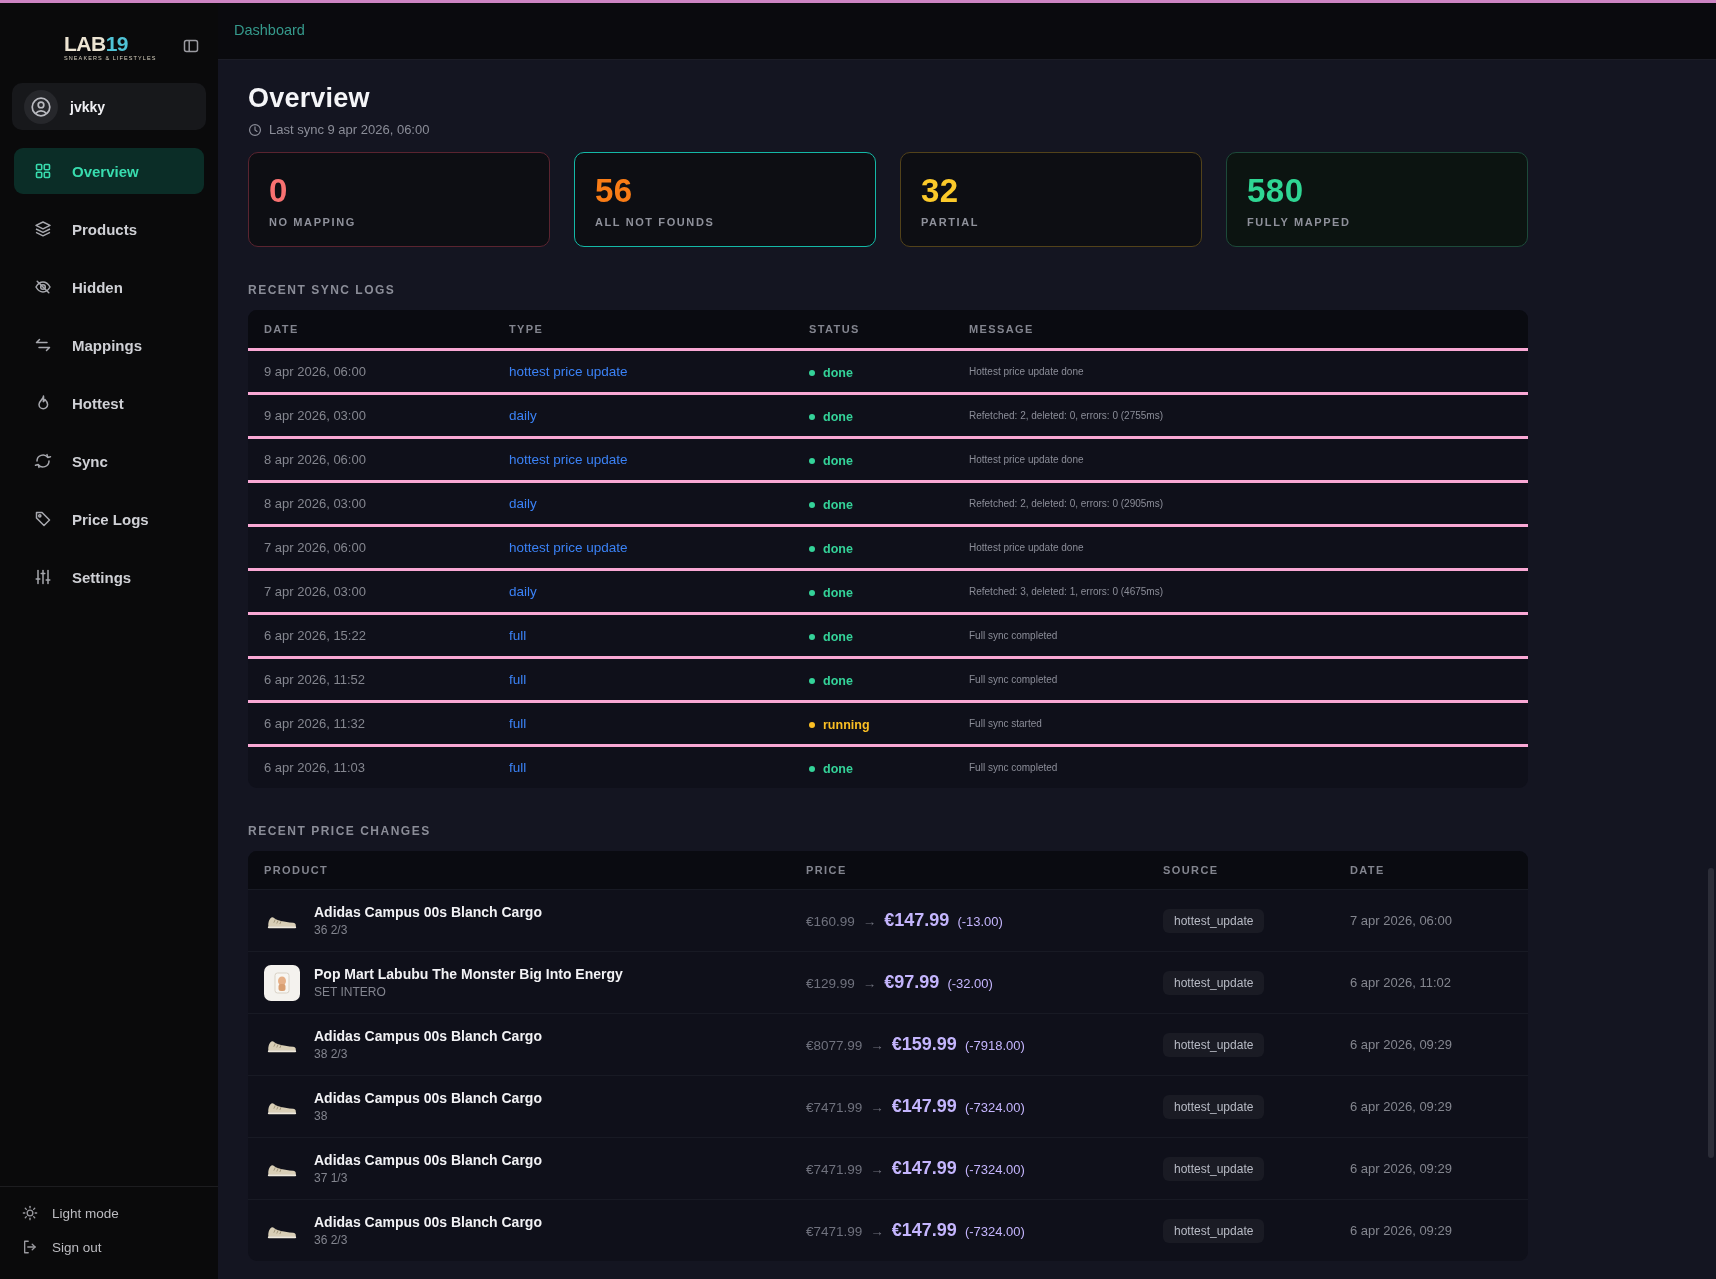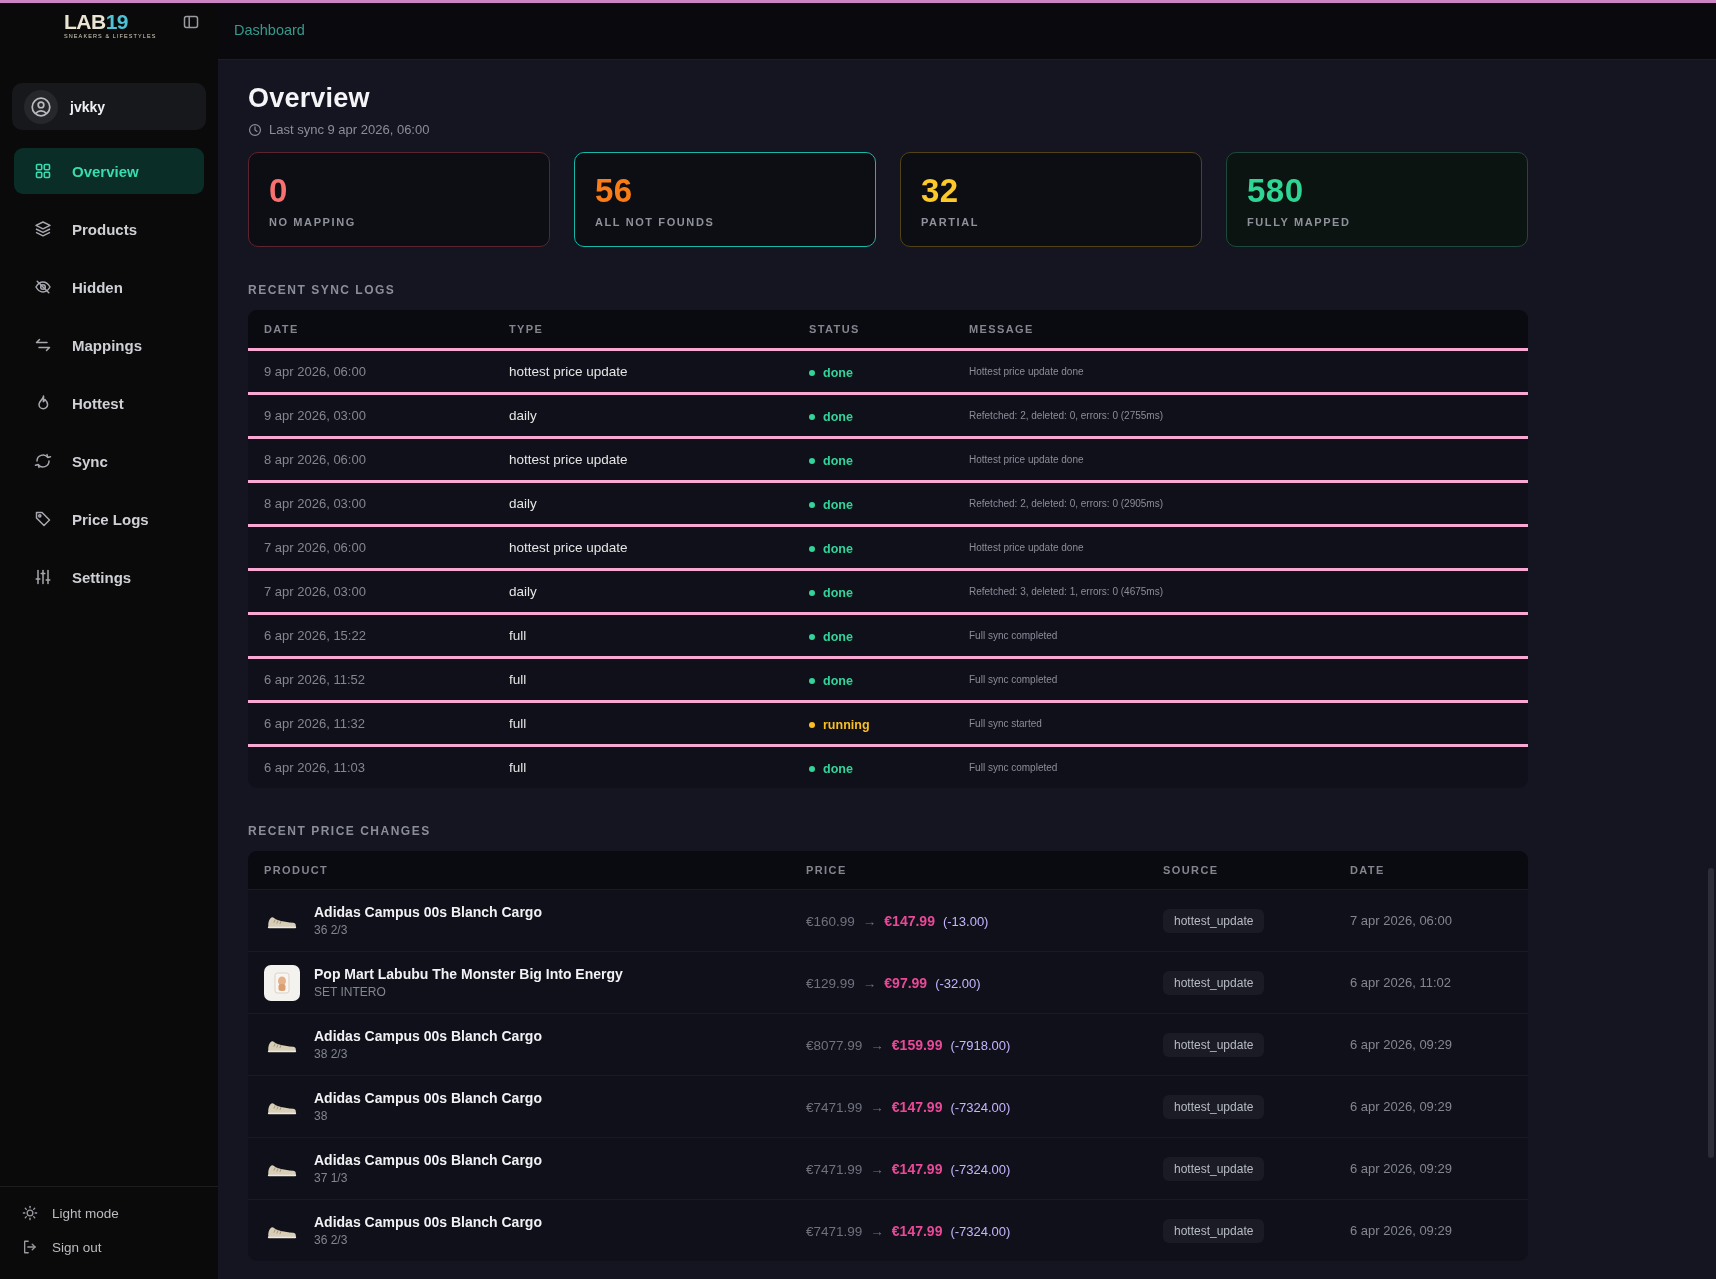--- a/index.html
+++ b/index.html
@@ -2,21 +2,21 @@
 <html><head>
 <meta charset="utf-8">
 <style>
   * { margin:0; padding:0; box-sizing:border-box; }
   html,body { width:1716px; height:1279px; overflow:hidden; background:#141521;
     font-family:"Liberation Sans","DejaVu Sans",sans-serif; color:#e6e7ec; }
   .topline { position:fixed; top:0; left:0; width:100%; height:3px; background:#cd84c3; z-index:50; }
 
   
   .sidebar { position:fixed; top:3px; left:0; width:218px; height:1276px; background:#0a0a0b; display:flex; flex-direction:column; z-index:10; }
-  .side-head { height:58px; display:flex; align-items:flex-start; justify-content:space-between; padding:8px 14px 0 64px; }
+  .side-head { height:58px; display:flex; align-items:flex-end; justify-content:space-between; padding:8px 14px 0 64px; }
   .logo { display:flex; flex-direction:column; line-height:1; cursor:default; }
   .logo-row { font-weight:bold; font-size:21px; letter-spacing:-0.5px; }
   .logo-main { color:#ece4d2; }
   .logo-accent { color:#4fc3d6; }
   .logo-sub { font-size:5.5px; letter-spacing:1.1px; color:#d9d2c0; margin-top:2px; white-space:nowrap; }
   .collapse-btn { width:26px; height:26px; display:flex; align-items:center; justify-content:center; color:#9a9aa0; cursor:pointer; border-radius:6px; }
   .user-card { margin:22px 12px 18px 12px; background:#17181b; border-radius:10px; height:47px; display:flex; align-items:center; gap:12px; padding:16px 12px; cursor:pointer; }
   .avatar { width:34px; height:34px; border-radius:50%; background:#26272b; display:flex; align-items:center; justify-content:center; color:#b9bac0; }
   .user-name { font-size:14px; font-weight:bold; color:#f0f0f3; }
   .nav { padding:0 14px; display:flex; flex-direction:column; gap:12px; }
@@ -49,37 +49,37 @@
   .section-label { margin-top:36px; font-size:12px; letter-spacing:1.5px; color:#8b8d98; font-weight:600; }
   .tbl { margin-top:13px; width:1280px; background:#0f101a; border-radius:9px; overflow:hidden; }
   .trow { display:grid; align-items:center; }
   .sync-grid  { grid-template-columns:245px 300px 160px 1fr; }
   .price-grid { grid-template-columns:542px 357px 187px 1fr; }
   .thead { background:#0a0b11; height:38px; }
   .thead > div { font-size:11px; letter-spacing:1.4px; color:#83858f; font-weight:600; }
   .trow > div { padding-left:16px; }
   .sync-row { height:44px; border-top:3px solid #f9a8d4; }
   .cell-date { color:#84868f; font-size:13px; }
-  .cell-type { color:#e5e5e5; font-size:13.5px; }
+  .cell-type { color:#3b82f6; font-size:13.5px; }
   .cell-msg  { color:#8b8d98; font-size:10px; }
   .status { font-size:12.5px; font-weight:600; }
   .status::before { content:""; display:inline-block; width:6px; height:6px; border-radius:50%; background:currentColor; margin-right:8px; vertical-align:1px; }
   [data-status="done"]    { color:#34d399; }
   [data-status="running"] { color:#fbbf24; }
 
   .price-row { height:62px; border-top:1px solid #181a24; cursor:pointer; }
   .prod-cell { display:flex; align-items:center; gap:14px; }
   .thumb { width:36px; height:36px; border-radius:7px; display:flex; align-items:center; justify-content:center; flex:none; }
   .thumb.box { background:#f4f2ee; }
   .prod-name { font-size:14px; font-weight:bold; color:#f2f2f5; line-height:1.25; }
   .prod-variant { font-size:12px; color:#83858f; margin-top:2px; }
   .price-cell { font-size:13.5px; display:flex; gap:8px; align-items:baseline; white-space:nowrap; }
   .old-price { color:#6f717d; }
   .arrow { color:#6f717d; }
-  .new-price { color:#ec4899; font-weight:bold; font-size:14px; }
+  .new-price { color:#c4b5fd; font-weight:bold; font-size:18px; }
   .delta { color:#c4b5fd; font-size:13px; }
   .pill { display:inline-block; background:#1a1b24; border-radius:6px; padding:5px 11px; font-size:12px; color:#b8bbc5; }
   .cell-pdate { color:#84868f; font-size:13px; }
 
   .scroll-thumb { position:fixed; right:2px; top:868px; width:6px; height:290px; border-radius:3px; background:#2c2d38; z-index:60; cursor:grab; }
 </style>
 </head>
 <body>
 
 <div class="topline"></div>

